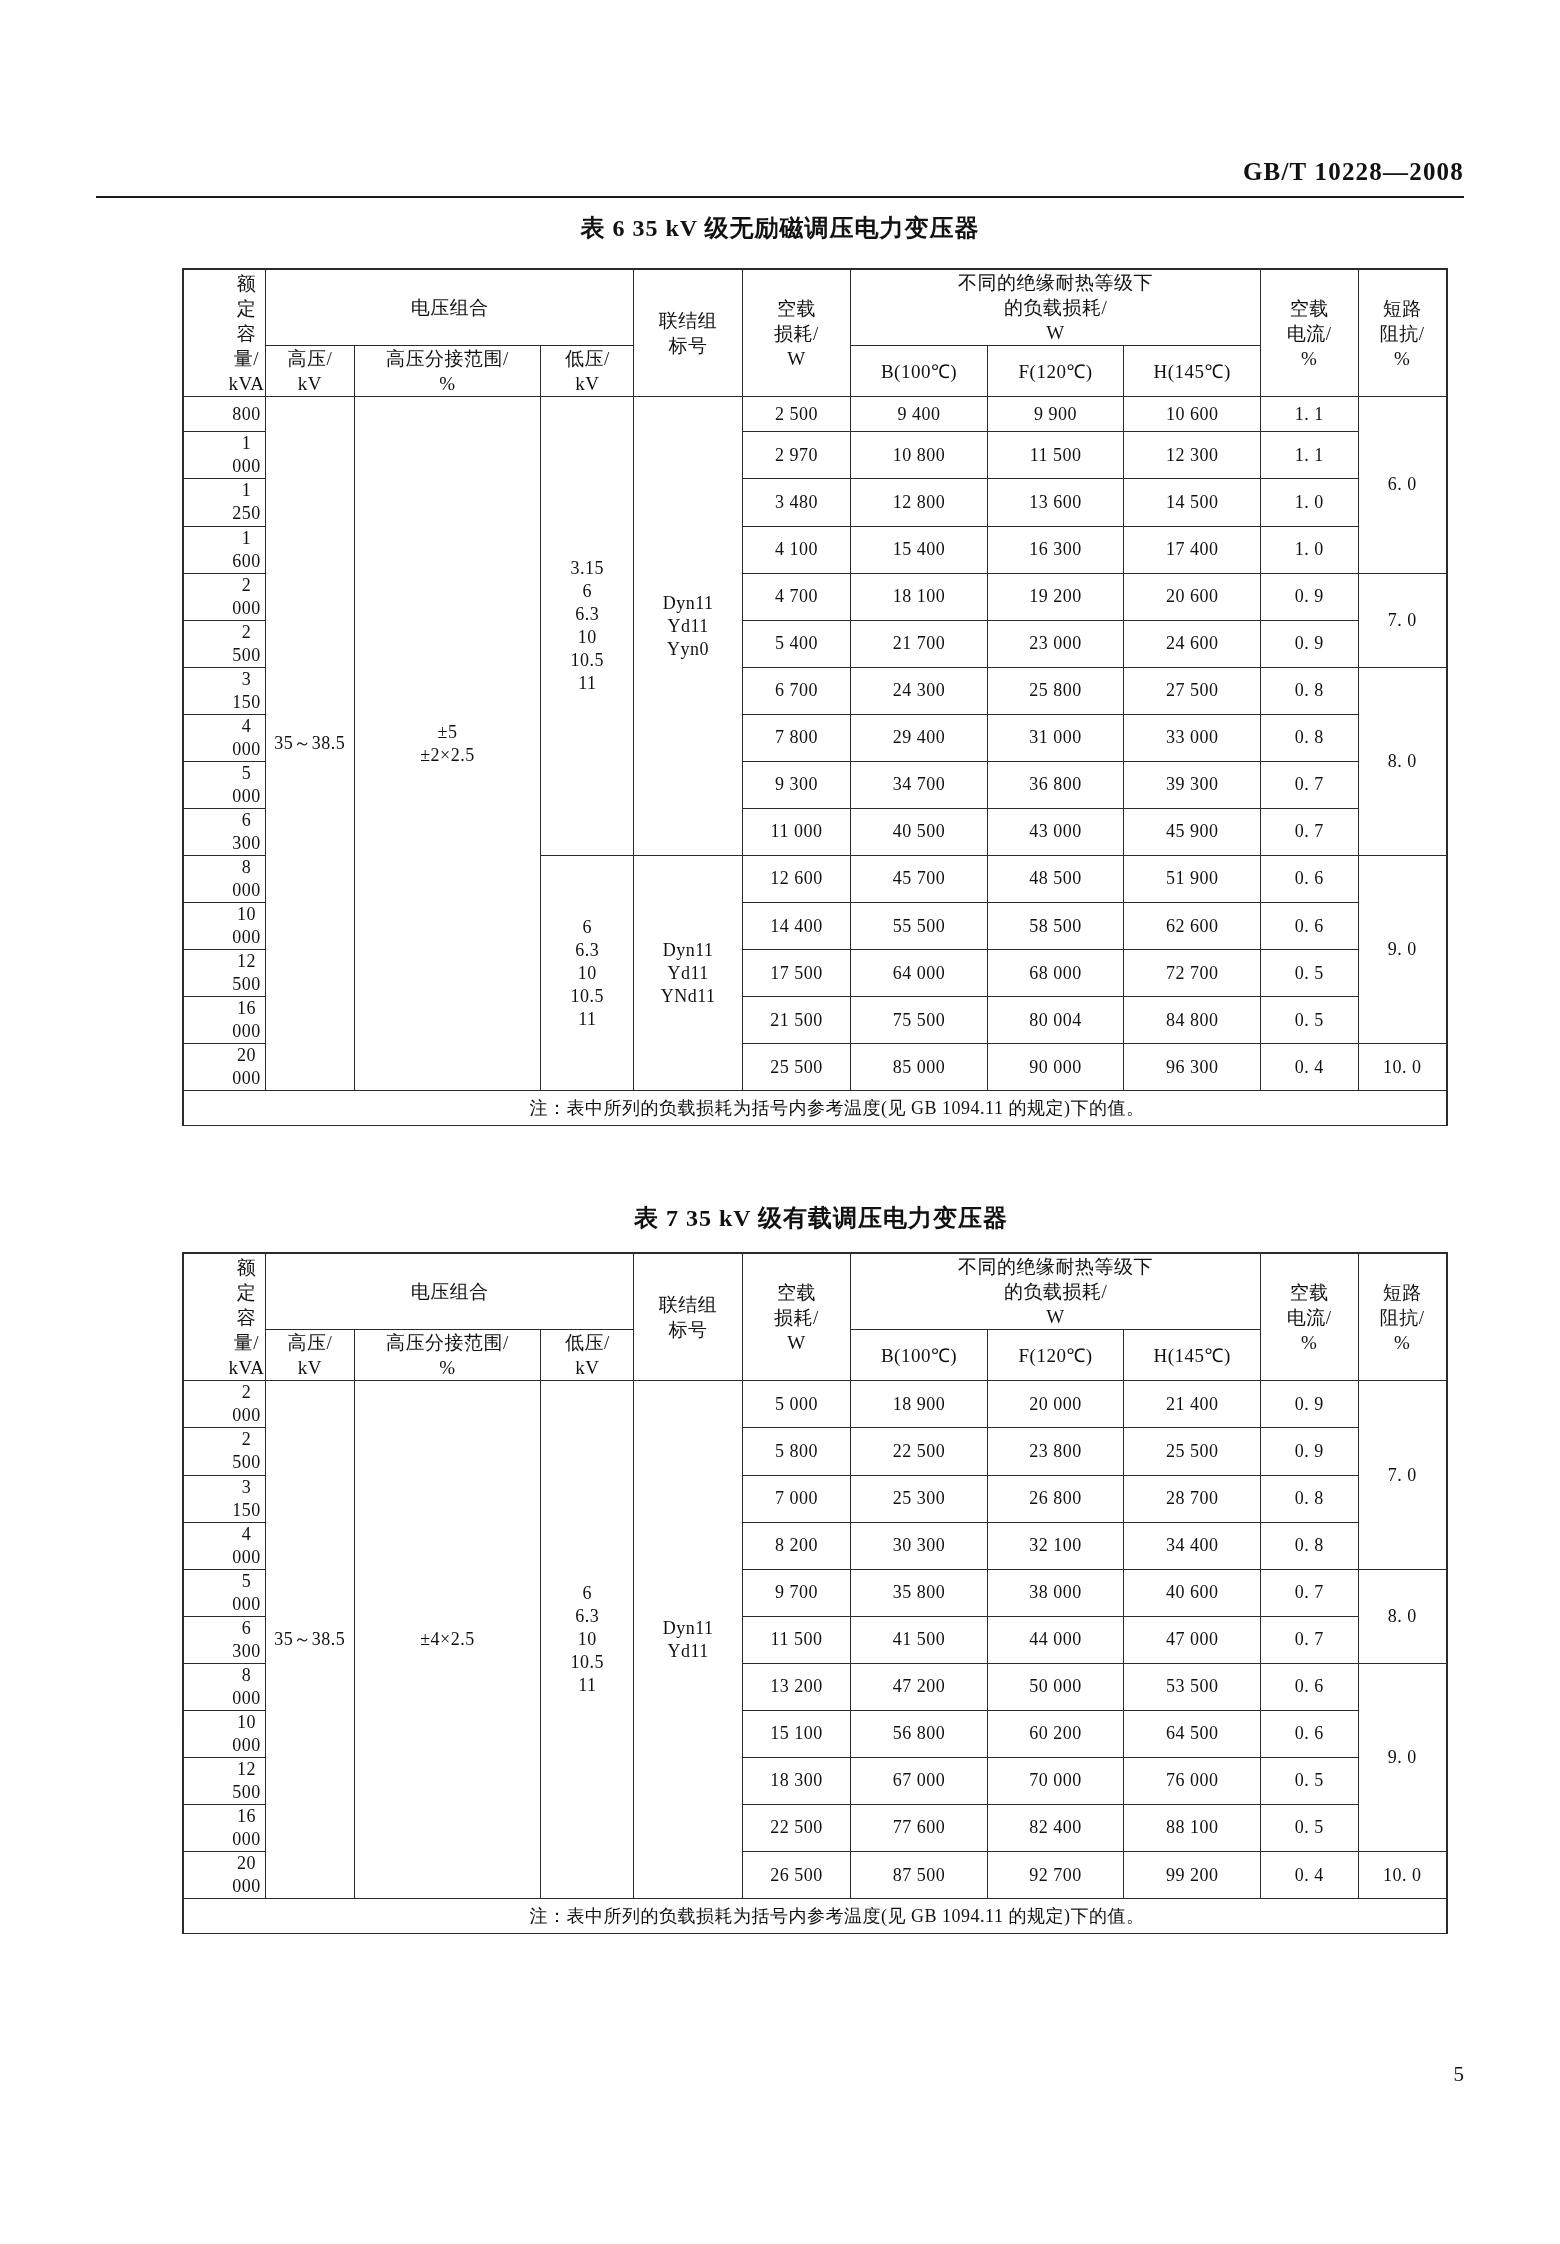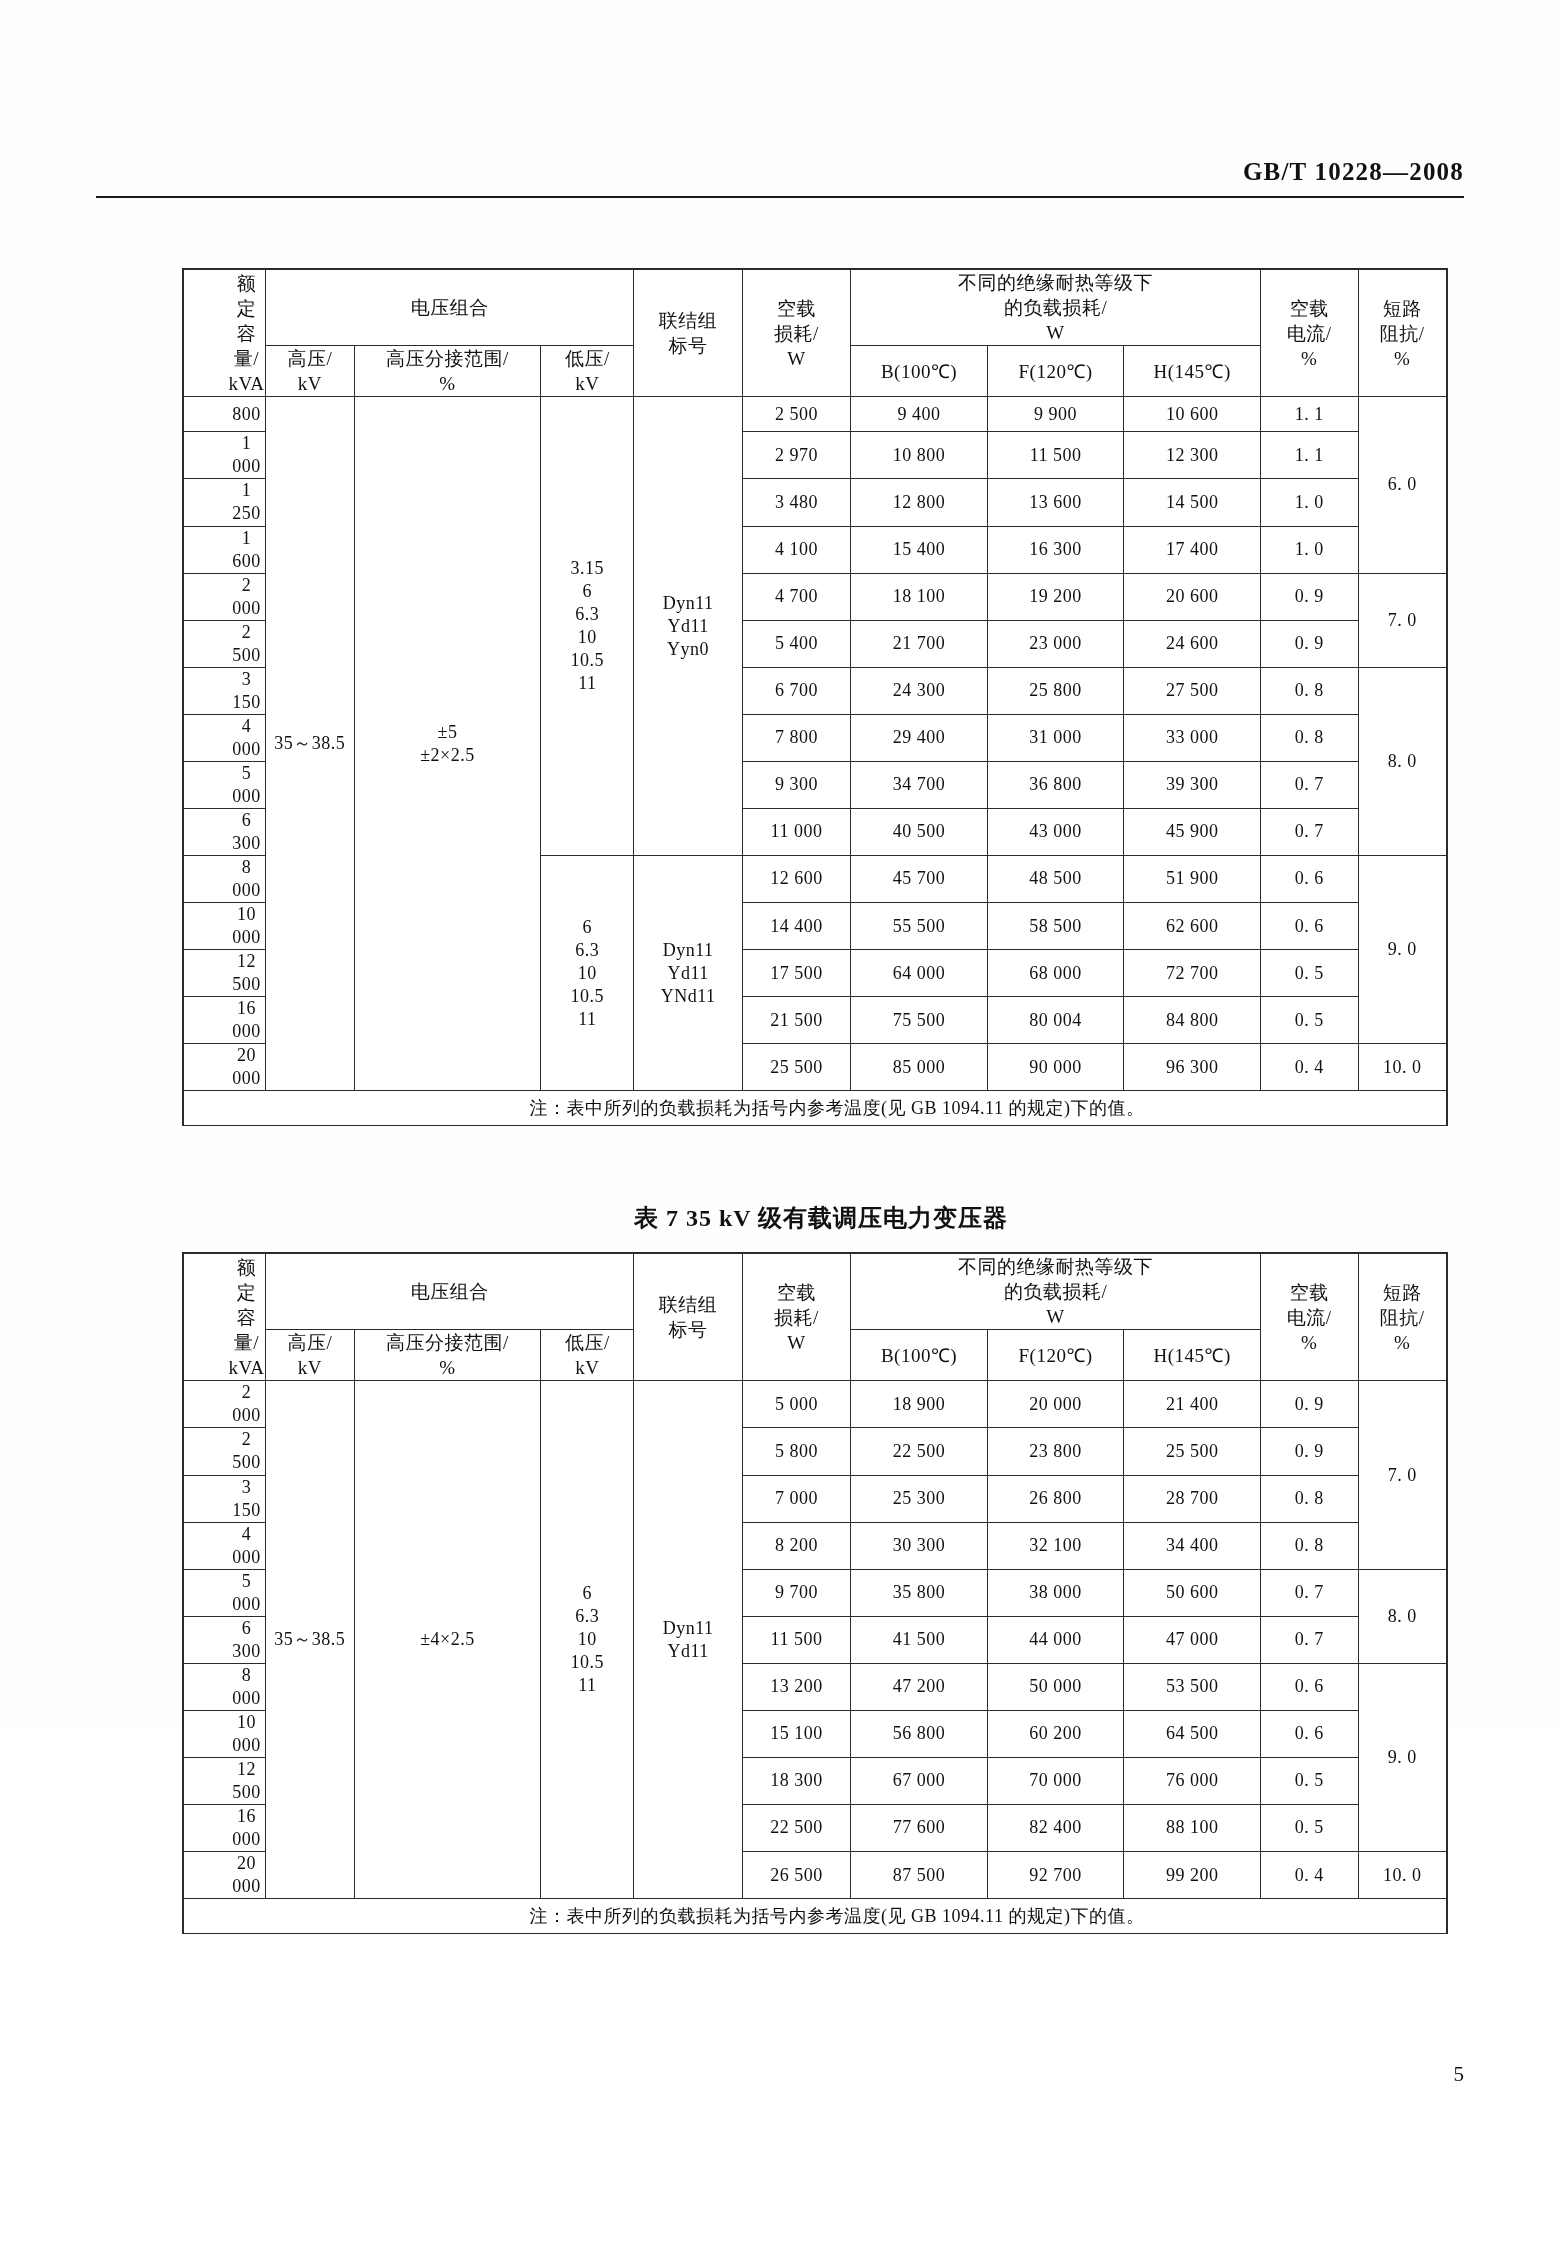--- a/index.html
+++ b/index.html
@@ -98,20 +98,21 @@
   }
 </style>
 </head>
 <body>
 
 <div class="page">
 
   <div class="doc-header">GB/T 10228—2008</div>
   <div class="header-rule"></div>
 
+  <div class="tbl-caption cap6">表 6   35 kV 级无励磁调压电力变压器</div>
 
   <table class="spec" id="table6">
       <colgroup>
         <col style="width:76px">
         <col style="width:82px">
         <col style="width:172px">
         <col style="width:86px">
         <col style="width:100px">
         <col style="width:100px">
         <col style="width:126px">
@@ -348,21 +349,21 @@
           <td class="numcell">30 300</td>
           <td class="numcell">32 100</td>
           <td class="numcell">34 400</td>
           <td class="numcell">0. 8</td>
         </tr>
         <tr>
           <td class="outer-l numcell">5 000</td>
           <td class="numcell">9 700</td>
           <td class="numcell">35 800</td>
           <td class="numcell">38 000</td>
-          <td class="numcell">50 600</td>
+          <td class="numcell">40 600</td>
           <td class="numcell">0. 7</td>
           <td class="outer-r numcell" rowspan="2">8. 0</td>
         </tr>
         <tr>
           <td class="outer-l numcell">6 300</td>
           <td class="numcell">11 500</td>
           <td class="numcell">41 500</td>
           <td class="numcell">44 000</td>
           <td class="numcell">47 000</td>
           <td class="numcell">0. 7</td>

